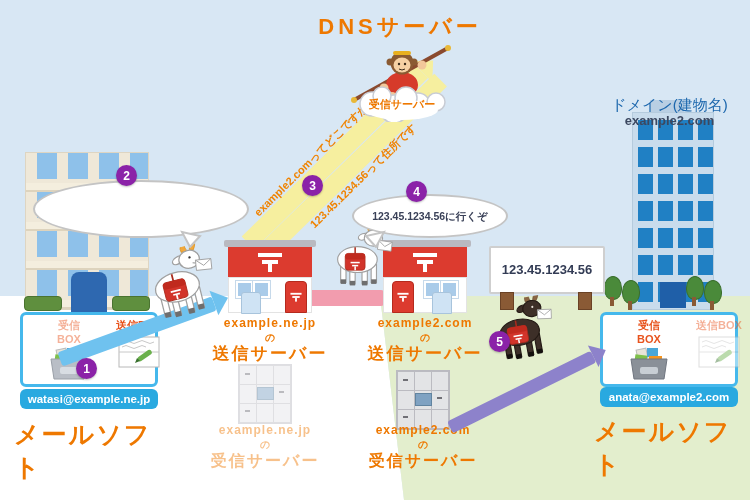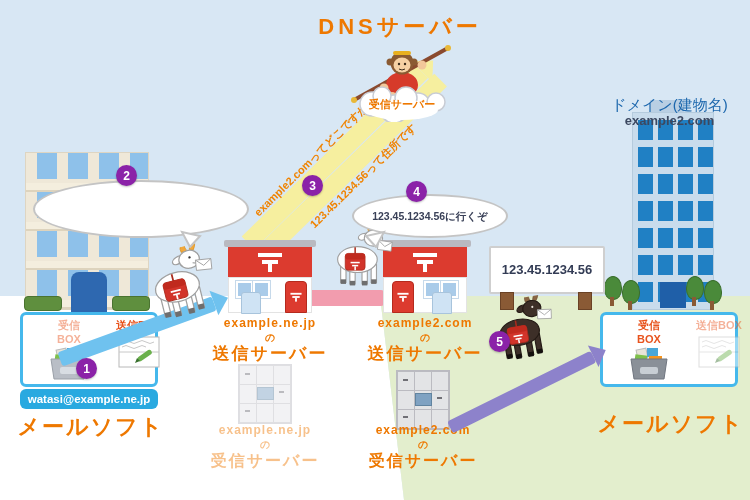--- a/index.html
+++ b/index.html
@@ -64,21 +64,21 @@
   .srv-label .l1{font-size:12px;letter-spacing:1px;}
   .srv-label .l2{font-size:10px;margin-top:2px;}
   .srv-label .l3{font-size:17px;letter-spacing:2px;margin-top:2px;}
   .faded{opacity:.45;}
 
   
   .mailbox{width:138px;height:75px;background:#ffffff;border:3px solid #45b8ec;border-radius:6px;box-sizing:border-box;display:flex;}
   .mailbox .half{flex:1;position:relative;text-align:center;padding-top:3px;padding-left:24px;}
   .mailbox .boxlabel{font-size:11px;font-weight:bold;color:#e8541e;}
   .addrbar{width:138px;height:20px;background:#29a9e0;border-radius:6px;color:#ffffff;font-weight:bold;font-size:11.5px;text-align:center;line-height:20px;}
-  .mailsoft{width:150px;text-align:right;font-size:22px;letter-spacing:2px;}
+  .mailsoft{width:150px;text-align:left;font-size:25px;letter-spacing:2px;margin-top:6px;}
 
   
   .bar{position:absolute;transform-origin:left center;}
   .bar .shaft{position:absolute;left:0;top:0;width:100%;height:100%;}
   .head{position:absolute;width:0;height:0;}
 
   .arrow-yellow .shaft{background:#f6ef9f;}
   .arrow-blue .shaft{background:#6fc2ef;border-radius:3px;}
   .arrow-pink .shaft{background:#f29cae;border-radius:3px;}
   .arrow-purple .shaft{background:#8d82cb;border-radius:3px;}
@@ -336,20 +336,21 @@
       <svg class="letter-icon faded" width="48" height="36" viewBox="0 0 48 36">
         <rect x="4" y="2" width="40" height="30" fill="#fff" stroke="#b8b8b8"></rect>
         <path d="M7,7 q4,-3 8,0 t8,0 t8,0 t8,0" stroke="#c8c8c8" fill="none"></path>
         <path d="M7,12 q4,-3 8,0 t8,0 t8,0" stroke="#c8c8c8" fill="none"></path>
         <line x1="4" y1="17" x2="44" y2="17" stroke="#c8c8c8"></line>
         <rect x="22" y="18" width="16" height="5" rx="2" fill="#6ab04c" transform="rotate(-35 30 21)"></rect>
         <path d="M20,28 l5,-2 -3,-3 z" fill="#3a7030"></path>
       </svg>
     </div>
   </div>
+  <div class="abs addrbar" style="left:600px;top:387px;">anata@example2.com</div>
   <div class="abs orange mailsoft" style="left:594px;top:409px;">メールソフト</div>
 
   <div class="abs sign-board" style="left:489px;top:246px;width:112px;height:44px;line-height:44px;">123.45.1234.56</div>
   <div class="abs sign-leg" style="left:500px;top:292px;"></div>
   <div class="abs sign-leg" style="left:578px;top:292px;"></div>
 
   <div class="abs bubble" style="left:33px;top:180px;width:212px;height:54px;">
   </div>
   <svg class="abs tail" style="left:180px;top:230px;" width="22" height="18">
       <polygon points="2,2 20,6 10,17" fill="#fff" stroke="#c4c4c4" stroke-width="2"></polygon>

